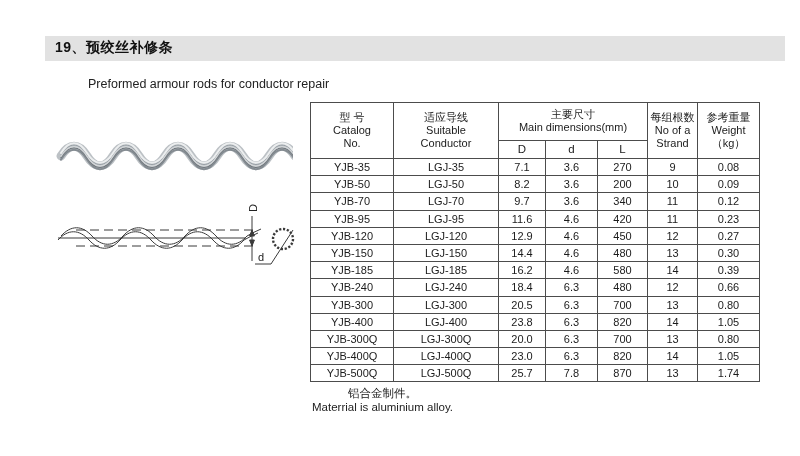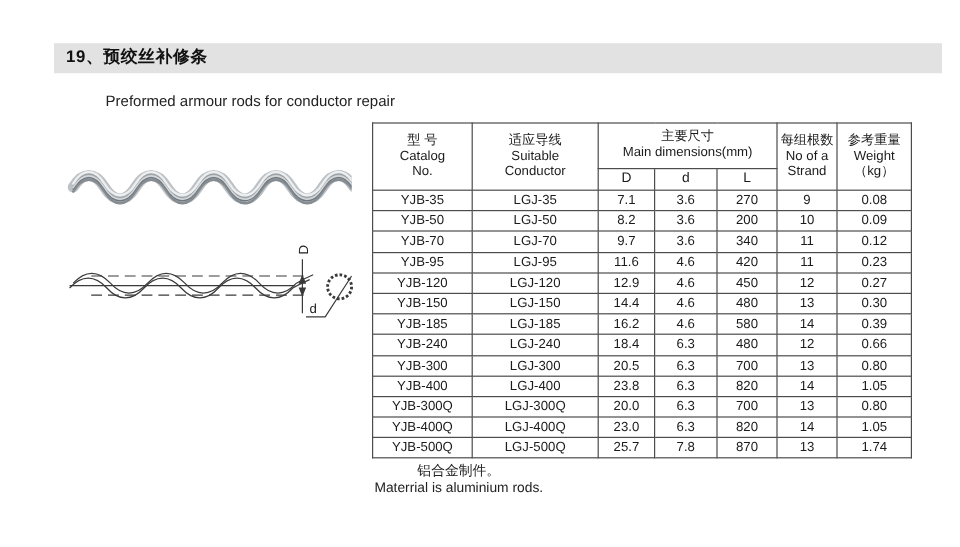--- a/index.html
+++ b/index.html
@@ -255,16 +255,16 @@
             <td>870</td>
             <td>13</td>
             <td>1.74</td>
           </tr>
         </tbody>
     </table>
   </div>
 
   <div class="notes">
     <div>铝合金制件。</div>
-    <div>Materrial is aluminium rods.</div>
+    <div>Materrial is aluminium alloy.</div>
   </div>
 
 </div>
 
 </body></html>

